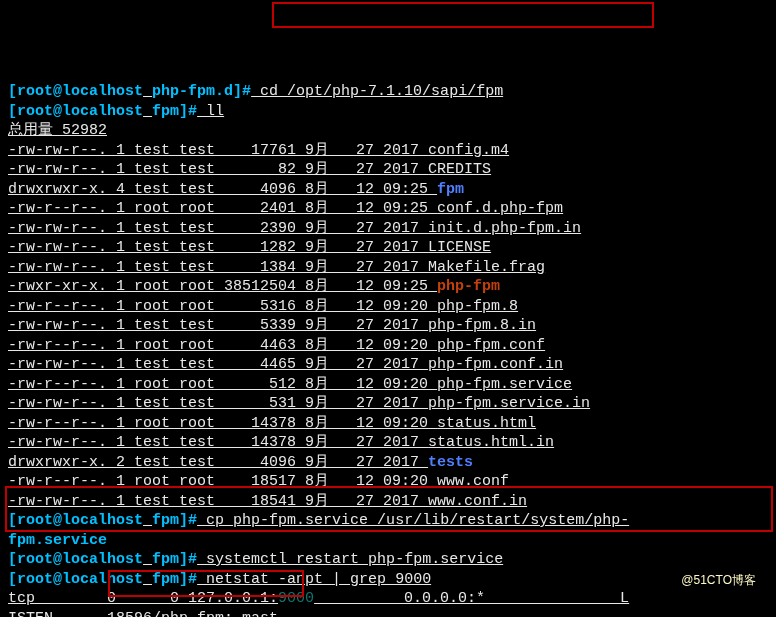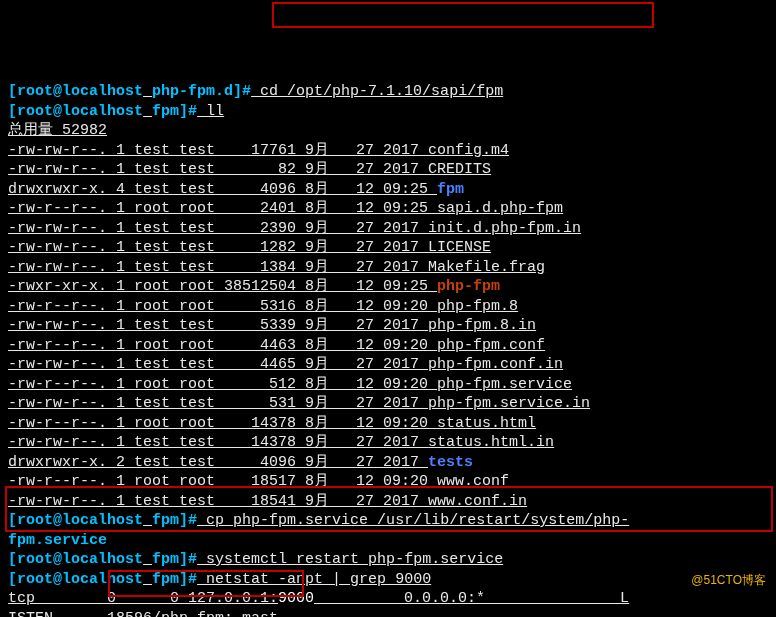--- a/index.html
+++ b/index.html
@@ -12,39 +12,39 @@
     color: #e8e8e8;
     white-space: pre;
     width: 760px;
     height: 609px;
     overflow: hidden;
     position: relative;
   }
   .cyan { color: #00c0ff; font-weight: bold; }
   .blue { color: #4f7fff; font-weight: bold; }
   .green { color: #c2410c; font-weight: bold; }
-  .yellow { color: #ffffff; }
+  .yellow { color: #0f766e; }
   .grey { color: #e8e8e8; text-decoration: underline; }
   .box1 { position:absolute; border:2px solid #c00000; top:2px; left:272px; width:378px; height:22px; pointer-events:none; }
   .box2 { position:absolute; border:2px solid #c00000; top:486px; left:5px; width:764px; height:42px; pointer-events:none; }
   .box3 { position:absolute; border:2px solid #c00000; top:570px; left:108px; width:192px; height:23px; pointer-events:none; }
-  .watermark { position:absolute; right:10px; bottom:28px; color:#eab308; font-size:12px; font-family:sans-serif; }
+  .watermark { position:absolute; right:20px; bottom:28px; color:#fef9c3; font-size:12px; font-family:sans-serif; }
 </style>
 </head>
 <body>
 
 
 
 <div id="out"><span class="cyan">[</span><span class="cyan">root@localhost</span><span class="grey"> </span><span class="cyan">php-fpm.d</span><span class="cyan">]#</span><span class="grey"> cd /opt/php-7.1.10/sapi/fpm</span>
 <span class="cyan">[</span><span class="cyan">root@localhost</span><span class="grey"> </span><span class="cyan">fpm</span><span class="cyan">]#</span><span class="grey"> ll</span>
 <span class="grey">总用量 52982</span>
 <span class="grey">-rw-rw-r--. 1 test test    17761 9月   27 2017 </span><span class="grey">config.m4</span>
 <span class="grey">-rw-rw-r--. 1 test test       82 9月   27 2017 </span><span class="grey">CREDITS</span>
 <span class="grey">drwxrwxr-x. 4 test test     4096 8月   12 09:25 </span><span class="blue">fpm</span>
-<span class="grey">-rw-r--r--. 1 root root     2401 8月   12 09:25 </span><span class="grey">sapi.d.php-fpm</span>
+<span class="grey">-rw-r--r--. 1 root root     2401 8月   12 09:25 </span><span class="grey">conf.d.php-fpm</span>
 <span class="grey">-rw-rw-r--. 1 test test     2390 9月   27 2017 </span><span class="grey">init.d.php-fpm.in</span>
 <span class="grey">-rw-rw-r--. 1 test test     1282 9月   27 2017 </span><span class="grey">LICENSE</span>
 <span class="grey">-rw-rw-r--. 1 test test     1384 9月   27 2017 </span><span class="grey">Makefile.frag</span>
 <span class="grey">-rwxr-xr-x. 1 root root 38512504 8月   12 09:25 </span><span class="green">php-fpm</span>
 <span class="grey">-rw-r--r--. 1 root root     5316 8月   12 09:20 </span><span class="grey">php-fpm.8</span>
 <span class="grey">-rw-rw-r--. 1 test test     5339 9月   27 2017 </span><span class="grey">php-fpm.8.in</span>
 <span class="grey">-rw-r--r--. 1 root root     4463 8月   12 09:20 </span><span class="grey">php-fpm.conf</span>
 <span class="grey">-rw-rw-r--. 1 test test     4465 9月   27 2017 </span><span class="grey">php-fpm.conf.in</span>
 <span class="grey">-rw-r--r--. 1 root root      512 8月   12 09:20 </span><span class="grey">php-fpm.service</span>
 <span class="grey">-rw-rw-r--. 1 test test      531 9月   27 2017 </span><span class="grey">php-fpm.service.in</span>

